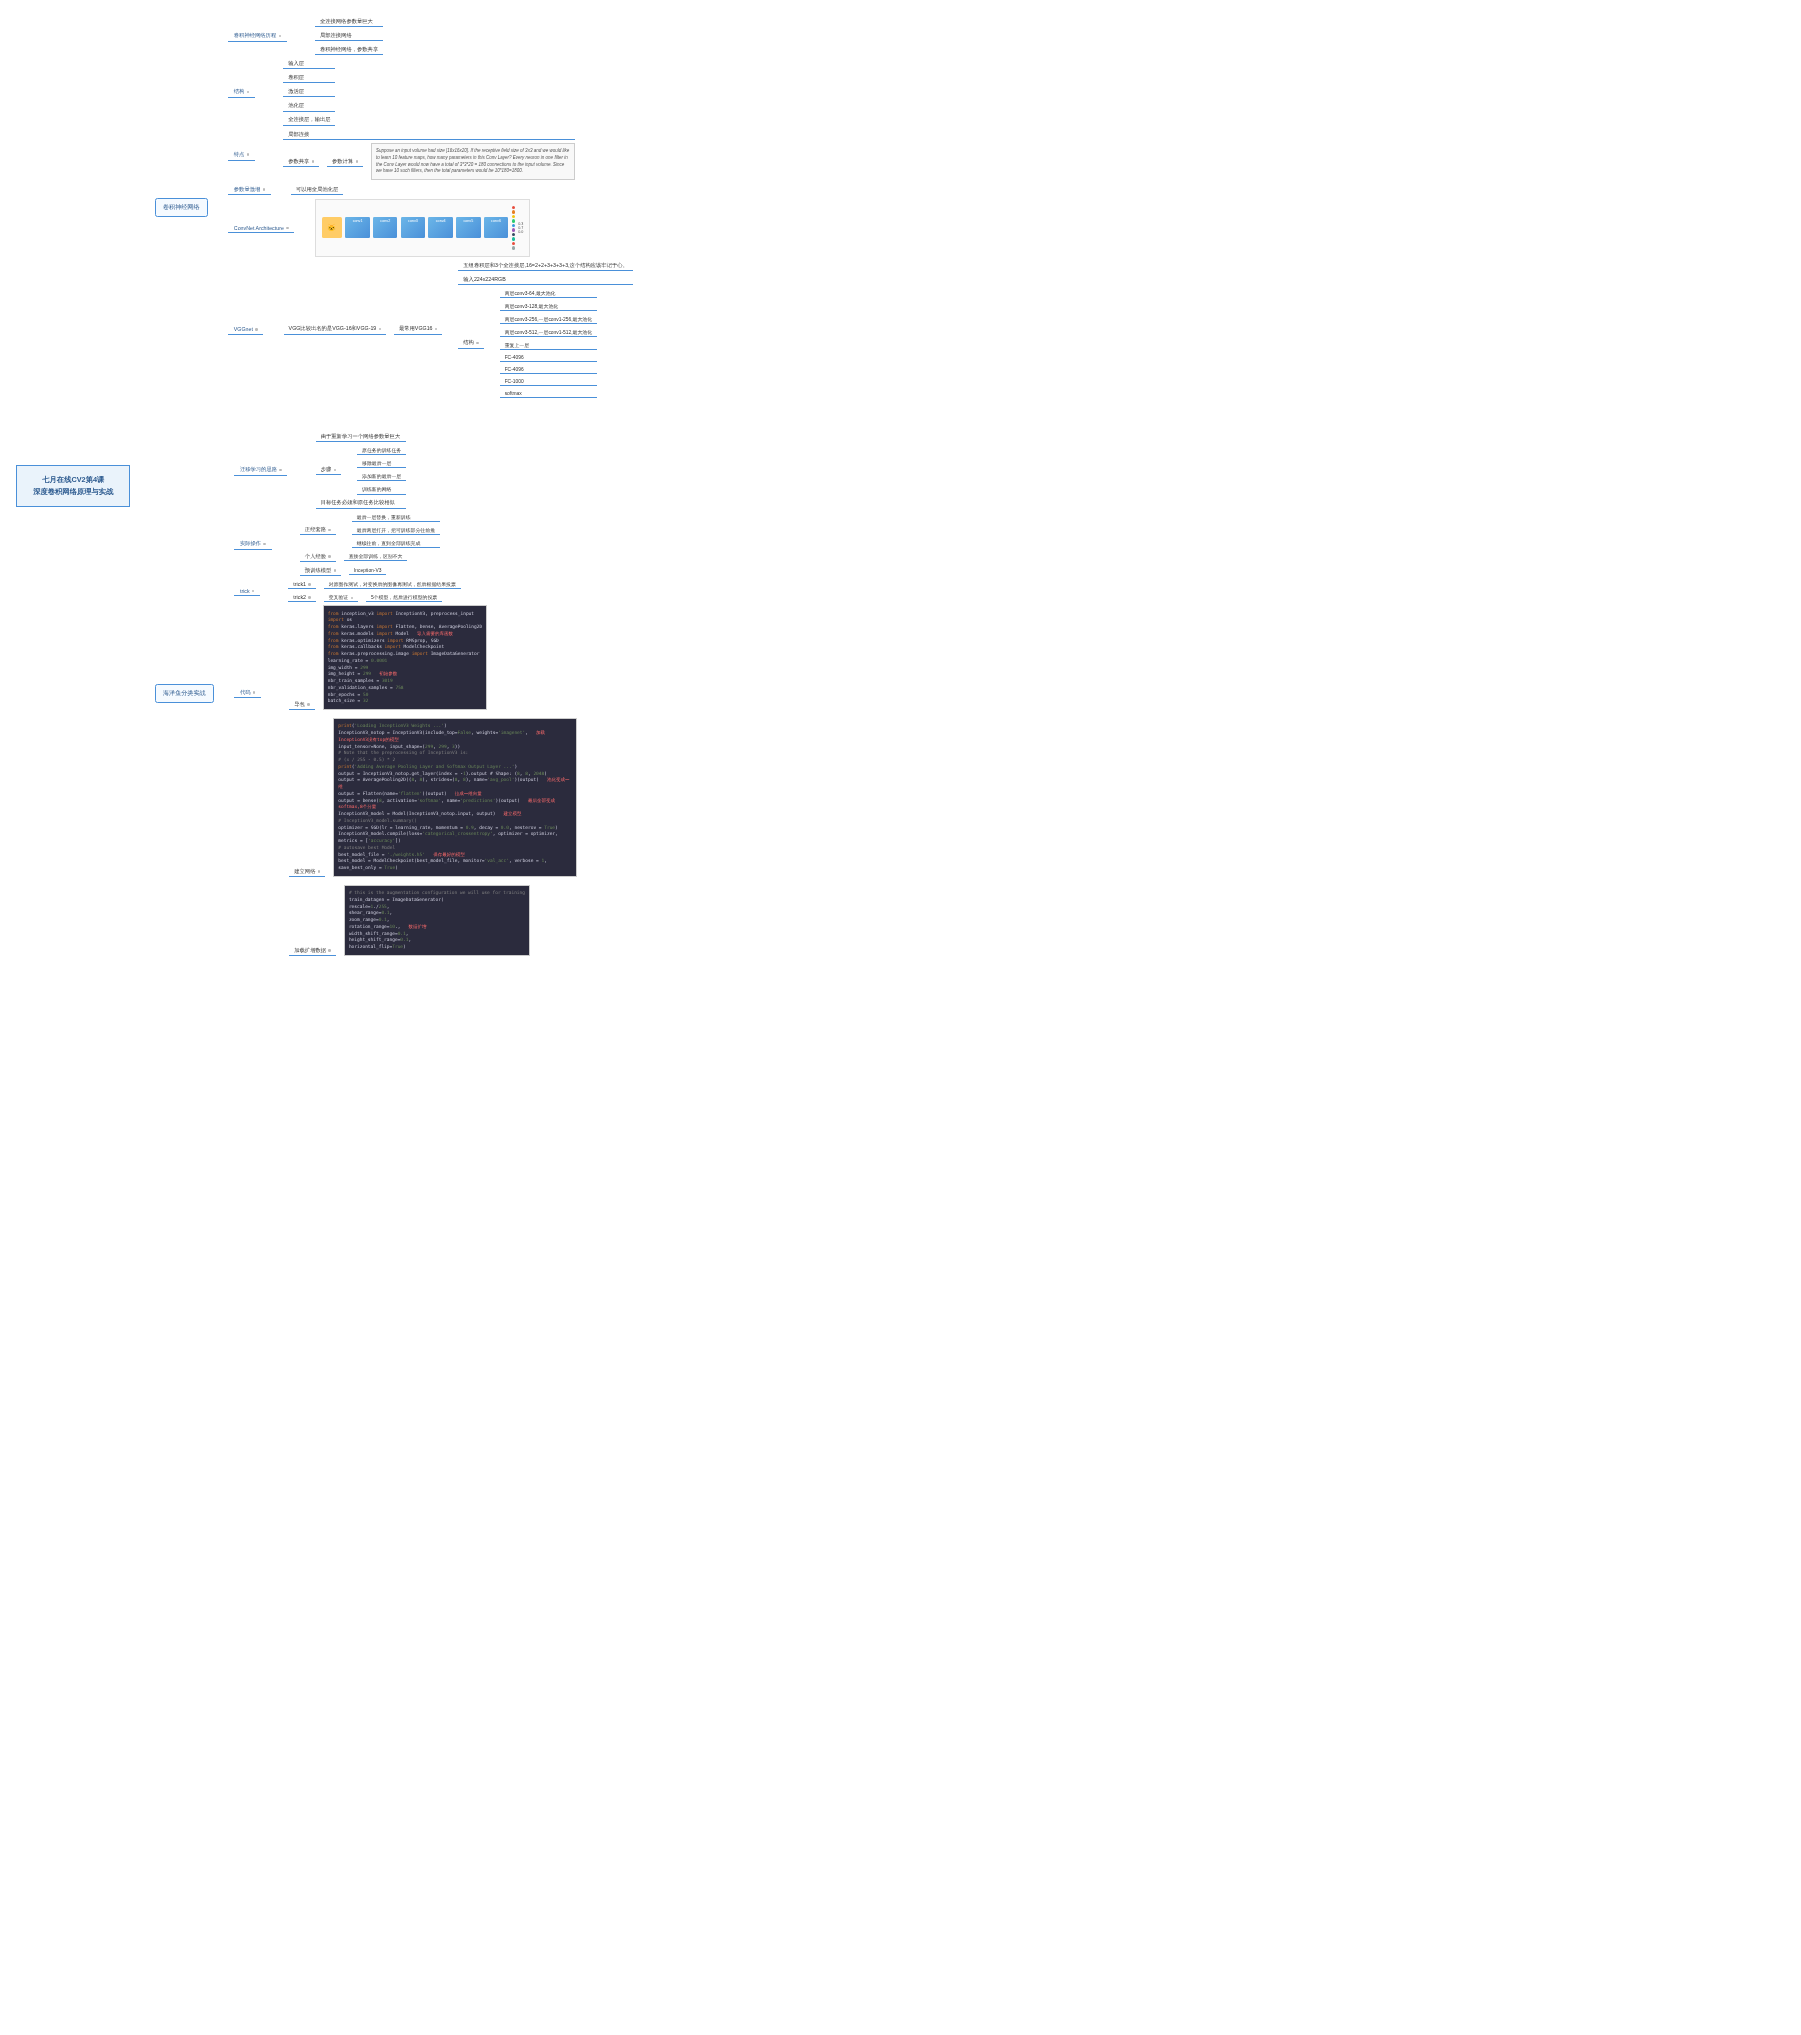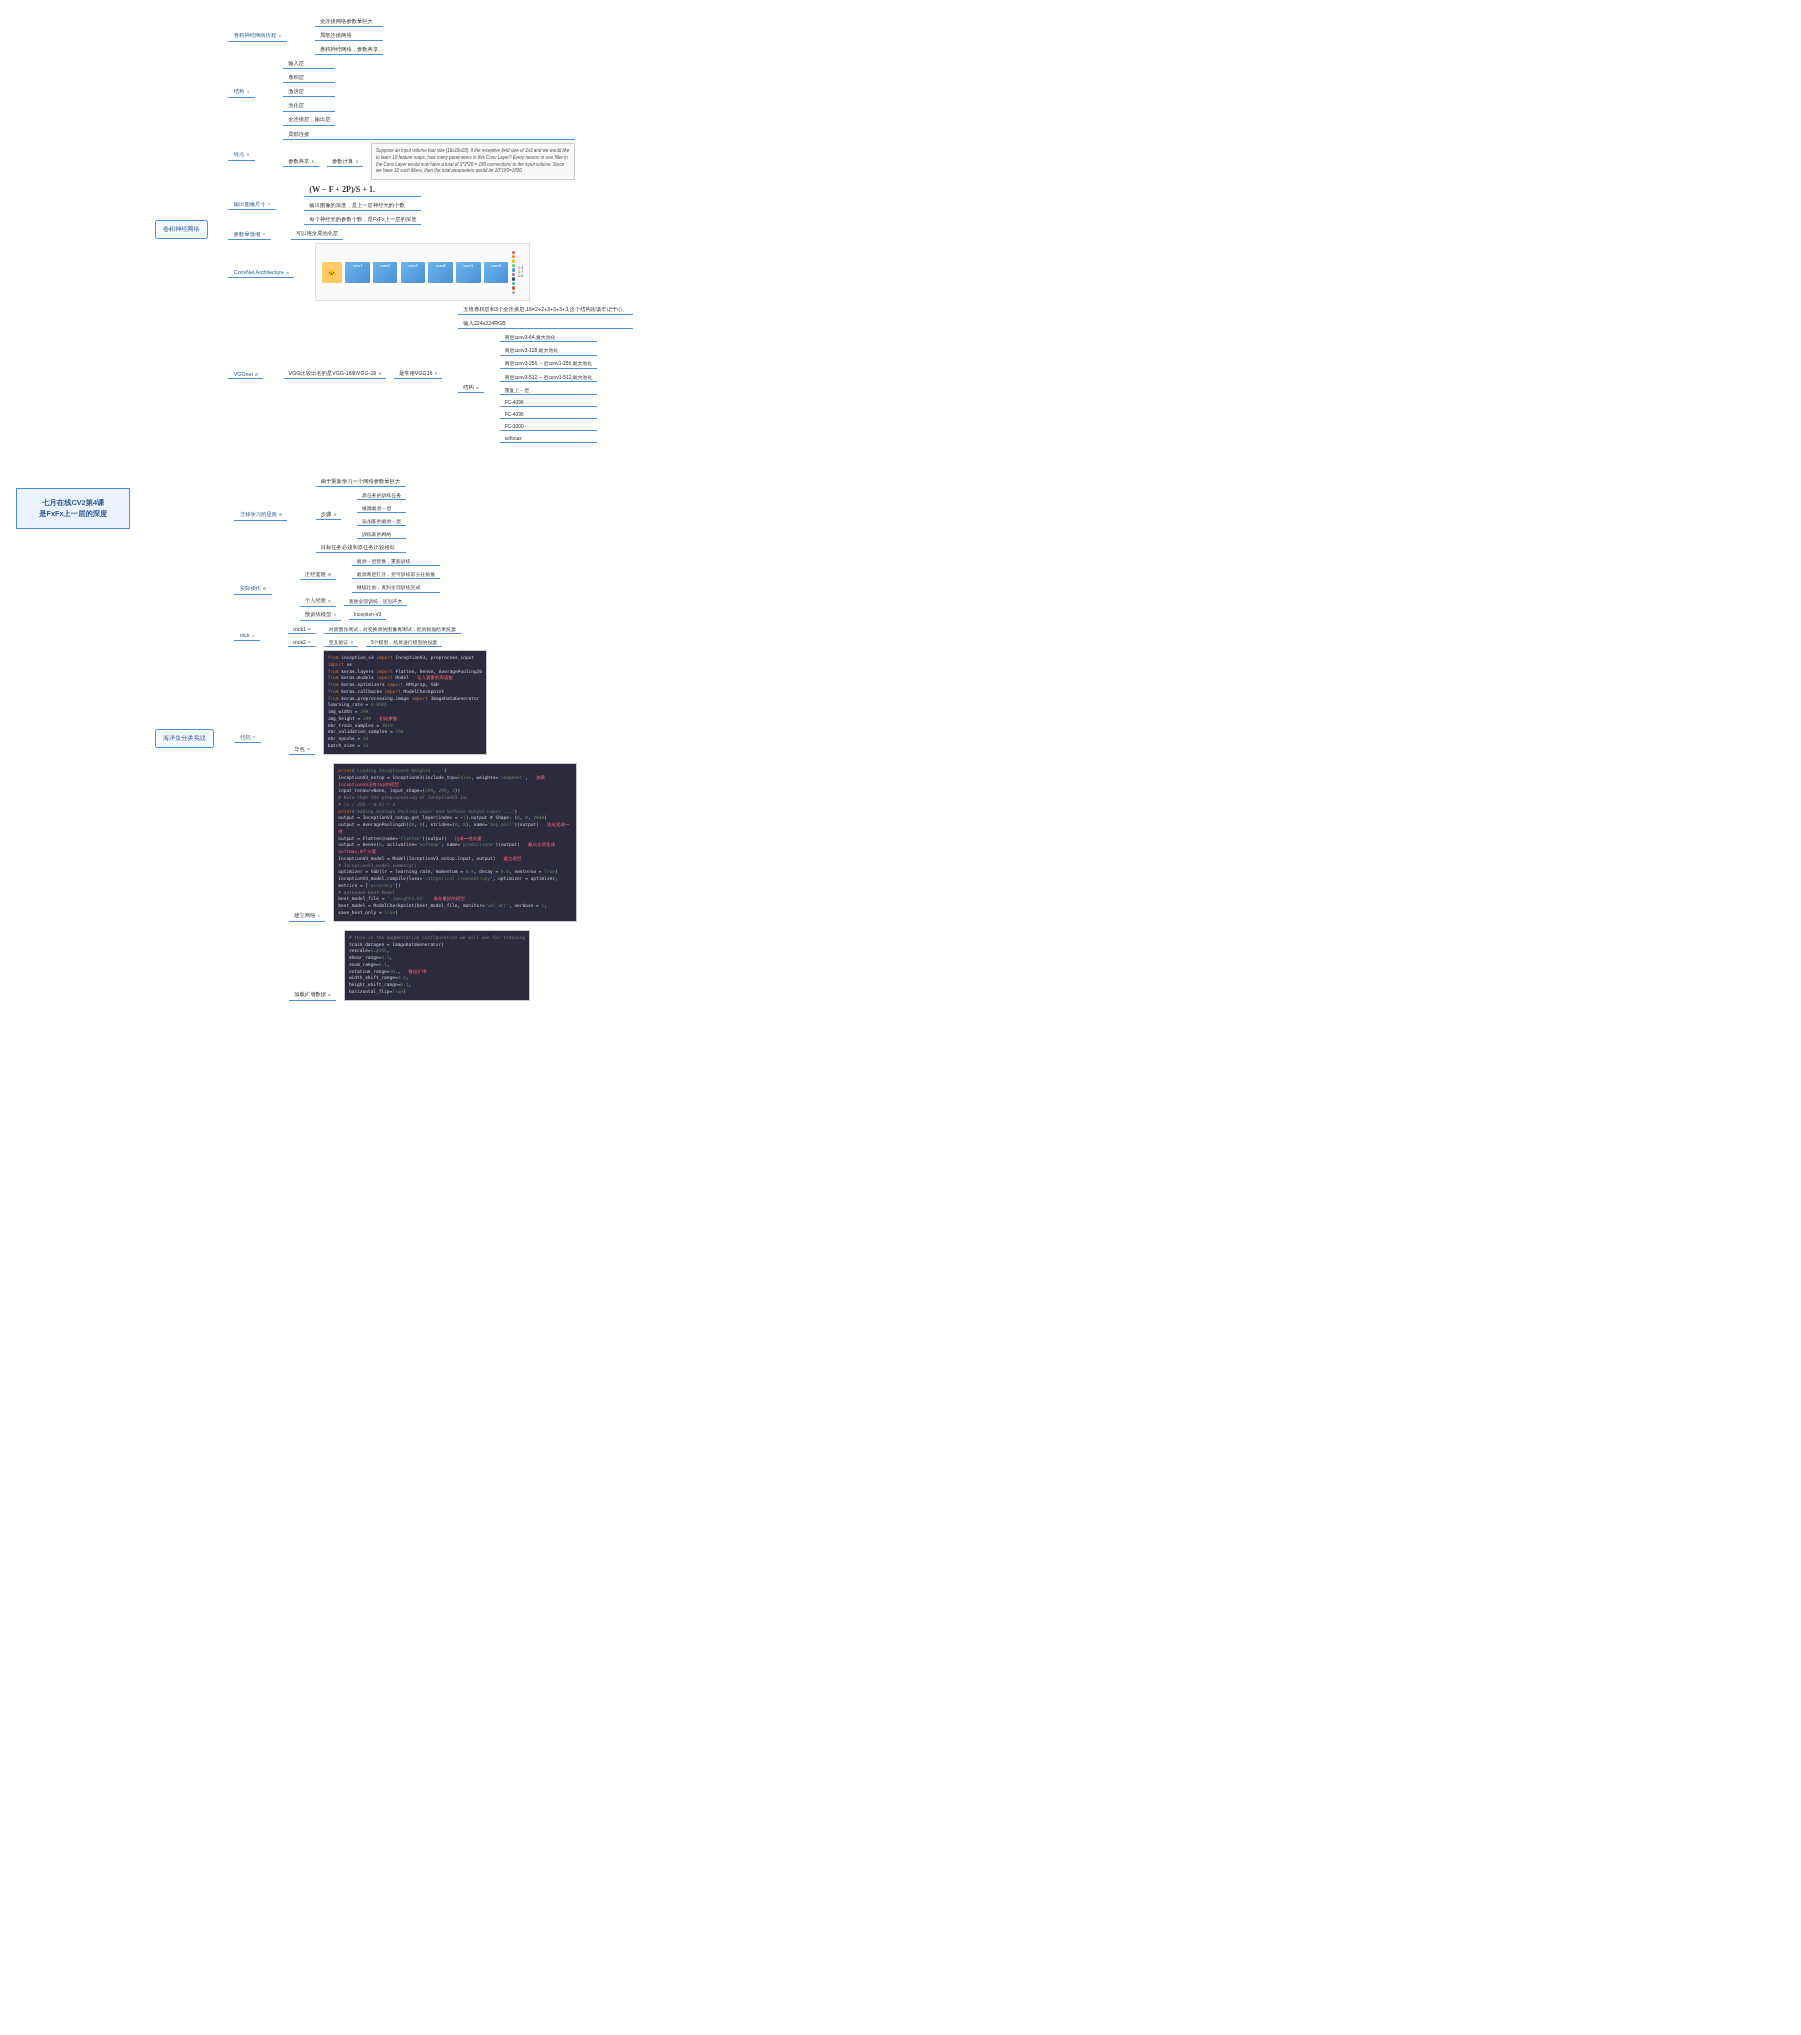--- a/index.html
+++ b/index.html
@@ -152,21 +152,21 @@
   }
   .arch-dot { width: 3.3px; height: 3.3px; border-radius: 50%; }
 </style>
 </head>
 <body>
 
 <div class="mindmap">
 
   <div class="root">
     <div>七月在线CV2第4课</div>
-    <div>是FxFx上一层的深度</div>
+    <div>深度卷积网络原理与实战</div>
   </div>
 
   <div class="branches">
 
     <div class="branch">
       <div class="node major">卷积神经网络</div>
 
       <div class="children">
 
         <div class="row">
@@ -197,28 +197,20 @@
               <div class="leaf"><span>参数共享</span><span class="dot"></span></div>
               <div class="row">
                 <div class="leaf"><span>参数计算</span><span class="dot"></span></div>
                 <div class="img-block" style="font-style:italic;">Suppose an input volume had size [16x16x20]. If the receptive field size of 3x3 and we would like to learn 10 feature maps, how many parameters in this Conv Layer?
 Every neuron in one filter in the Conv Layer would now have a total of 3*3*20 = 180 connections to the input volume. Since we have 10 such filters, then the total parameters would be 10*180=1800.</div>
               </div>
             </div>
           </div>
         </div>
 
-        <div class="row">
-          <div class="node"><span>输出图像尺寸</span><span class="dot"></span></div>
-          <div class="children">
-            <div class="formula">(W − F + 2P)/S + 1.</div>
-            <div class="leaf">输出图像的深度，是上一层神经元的个数</div>
-            <div class="leaf">每个神经元的参数个数，是FxFx上一层的深度</div>
-          </div>
-        </div>
 
         <div class="row">
           <div class="node"><span>参数量激增</span><span class="dot"></span></div>
           <div class="leaf">可以用全局池化层</div>
         </div>
 
         <div class="row">
           <div class="node"><span>ConvNet Architecture</span><span class="dot"></span></div>
           <div class="arch-diagram">
             <div class="arch-input">🐱</div>

